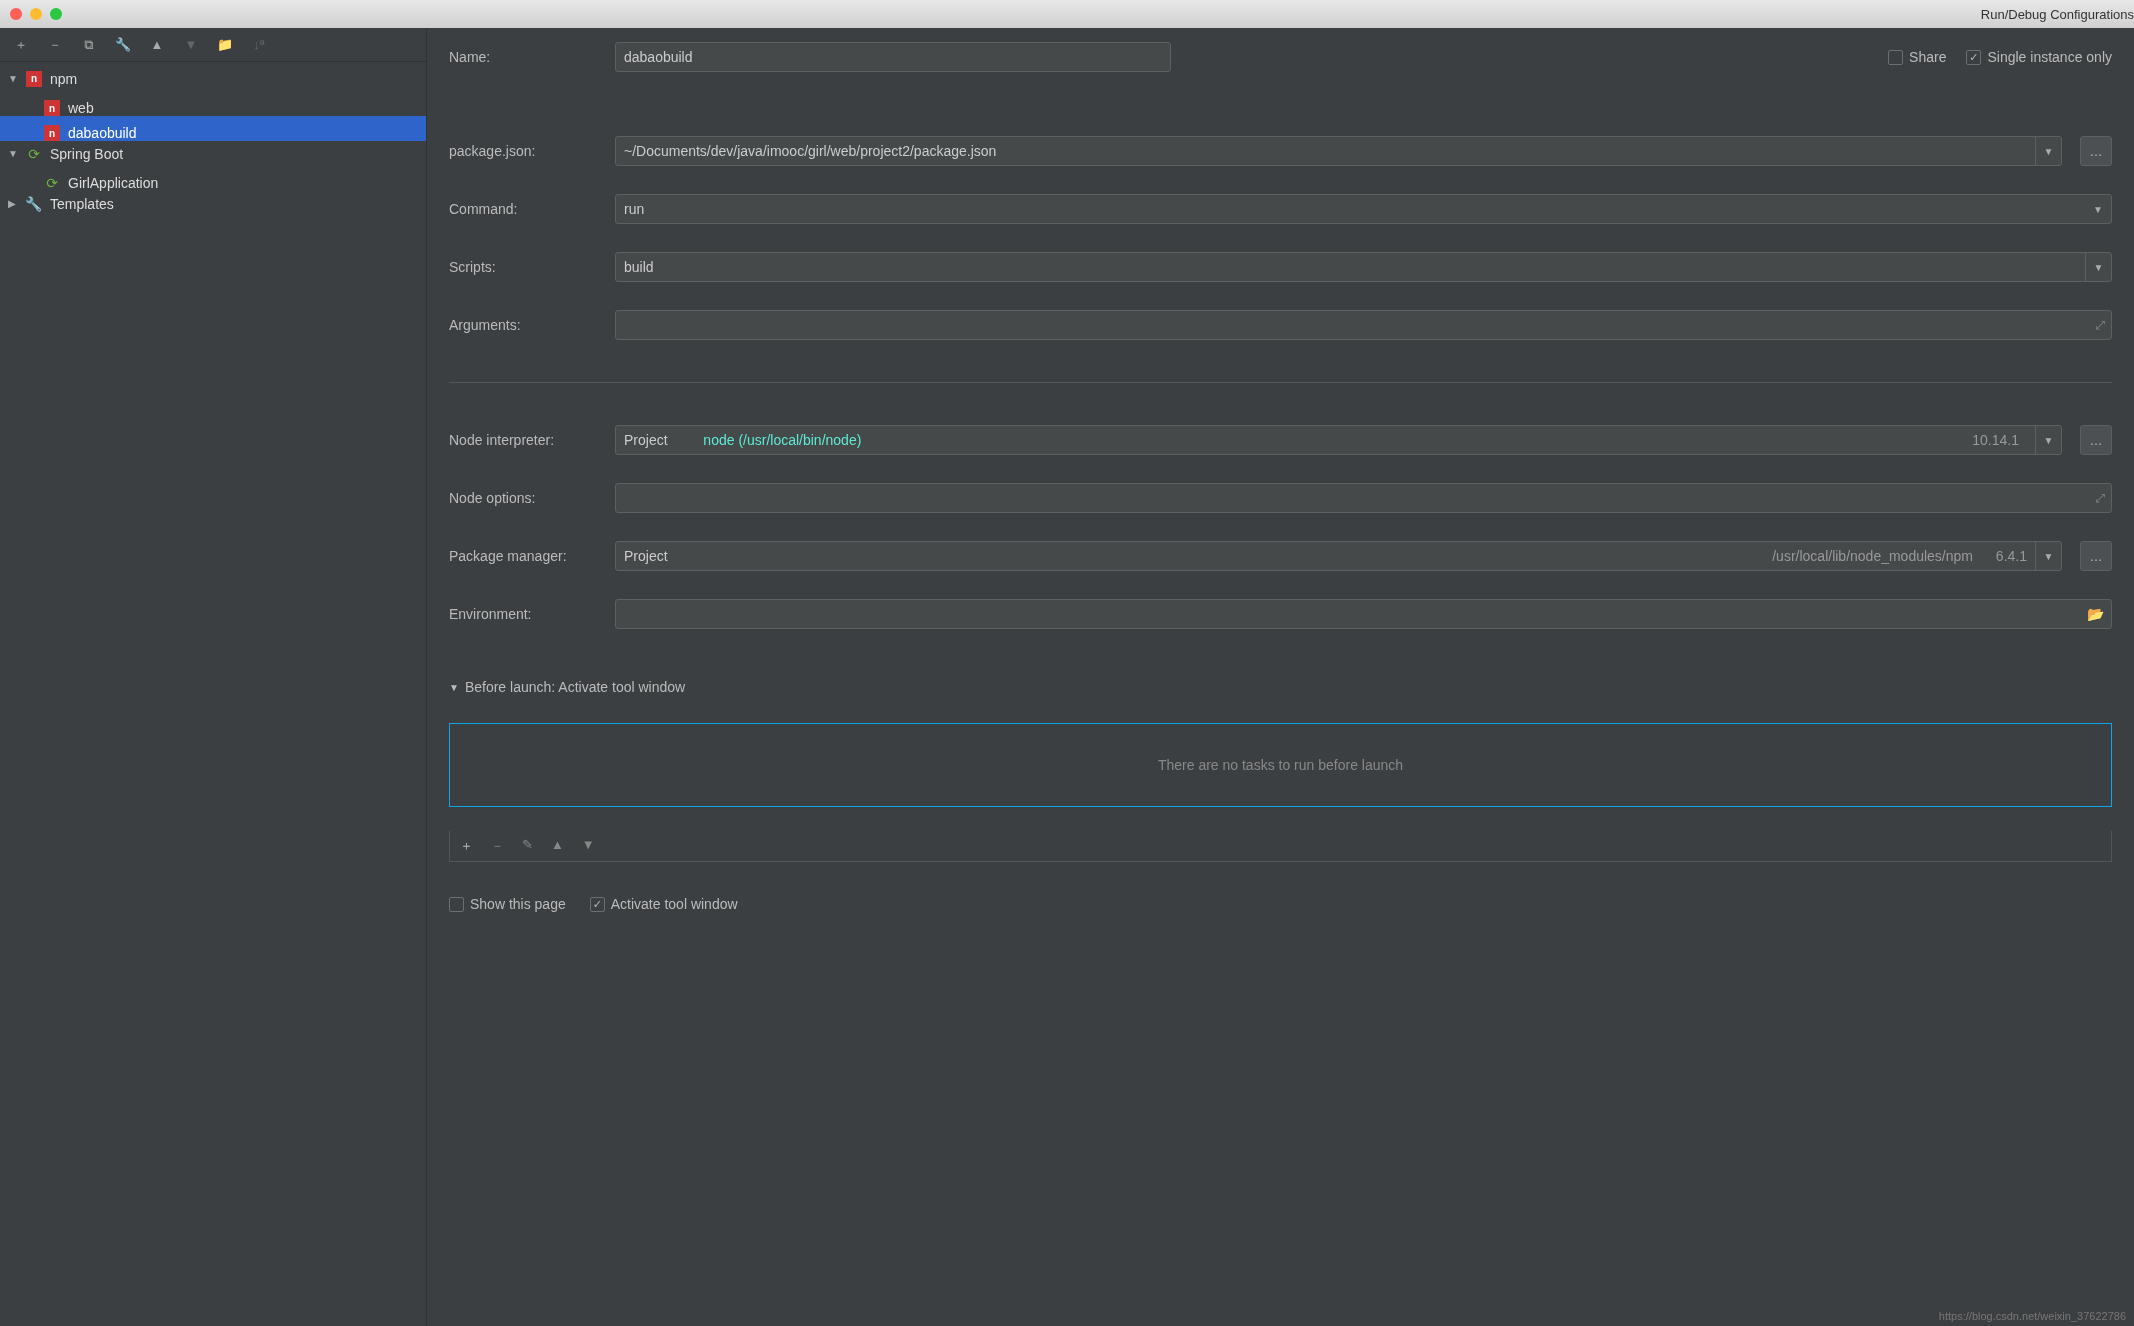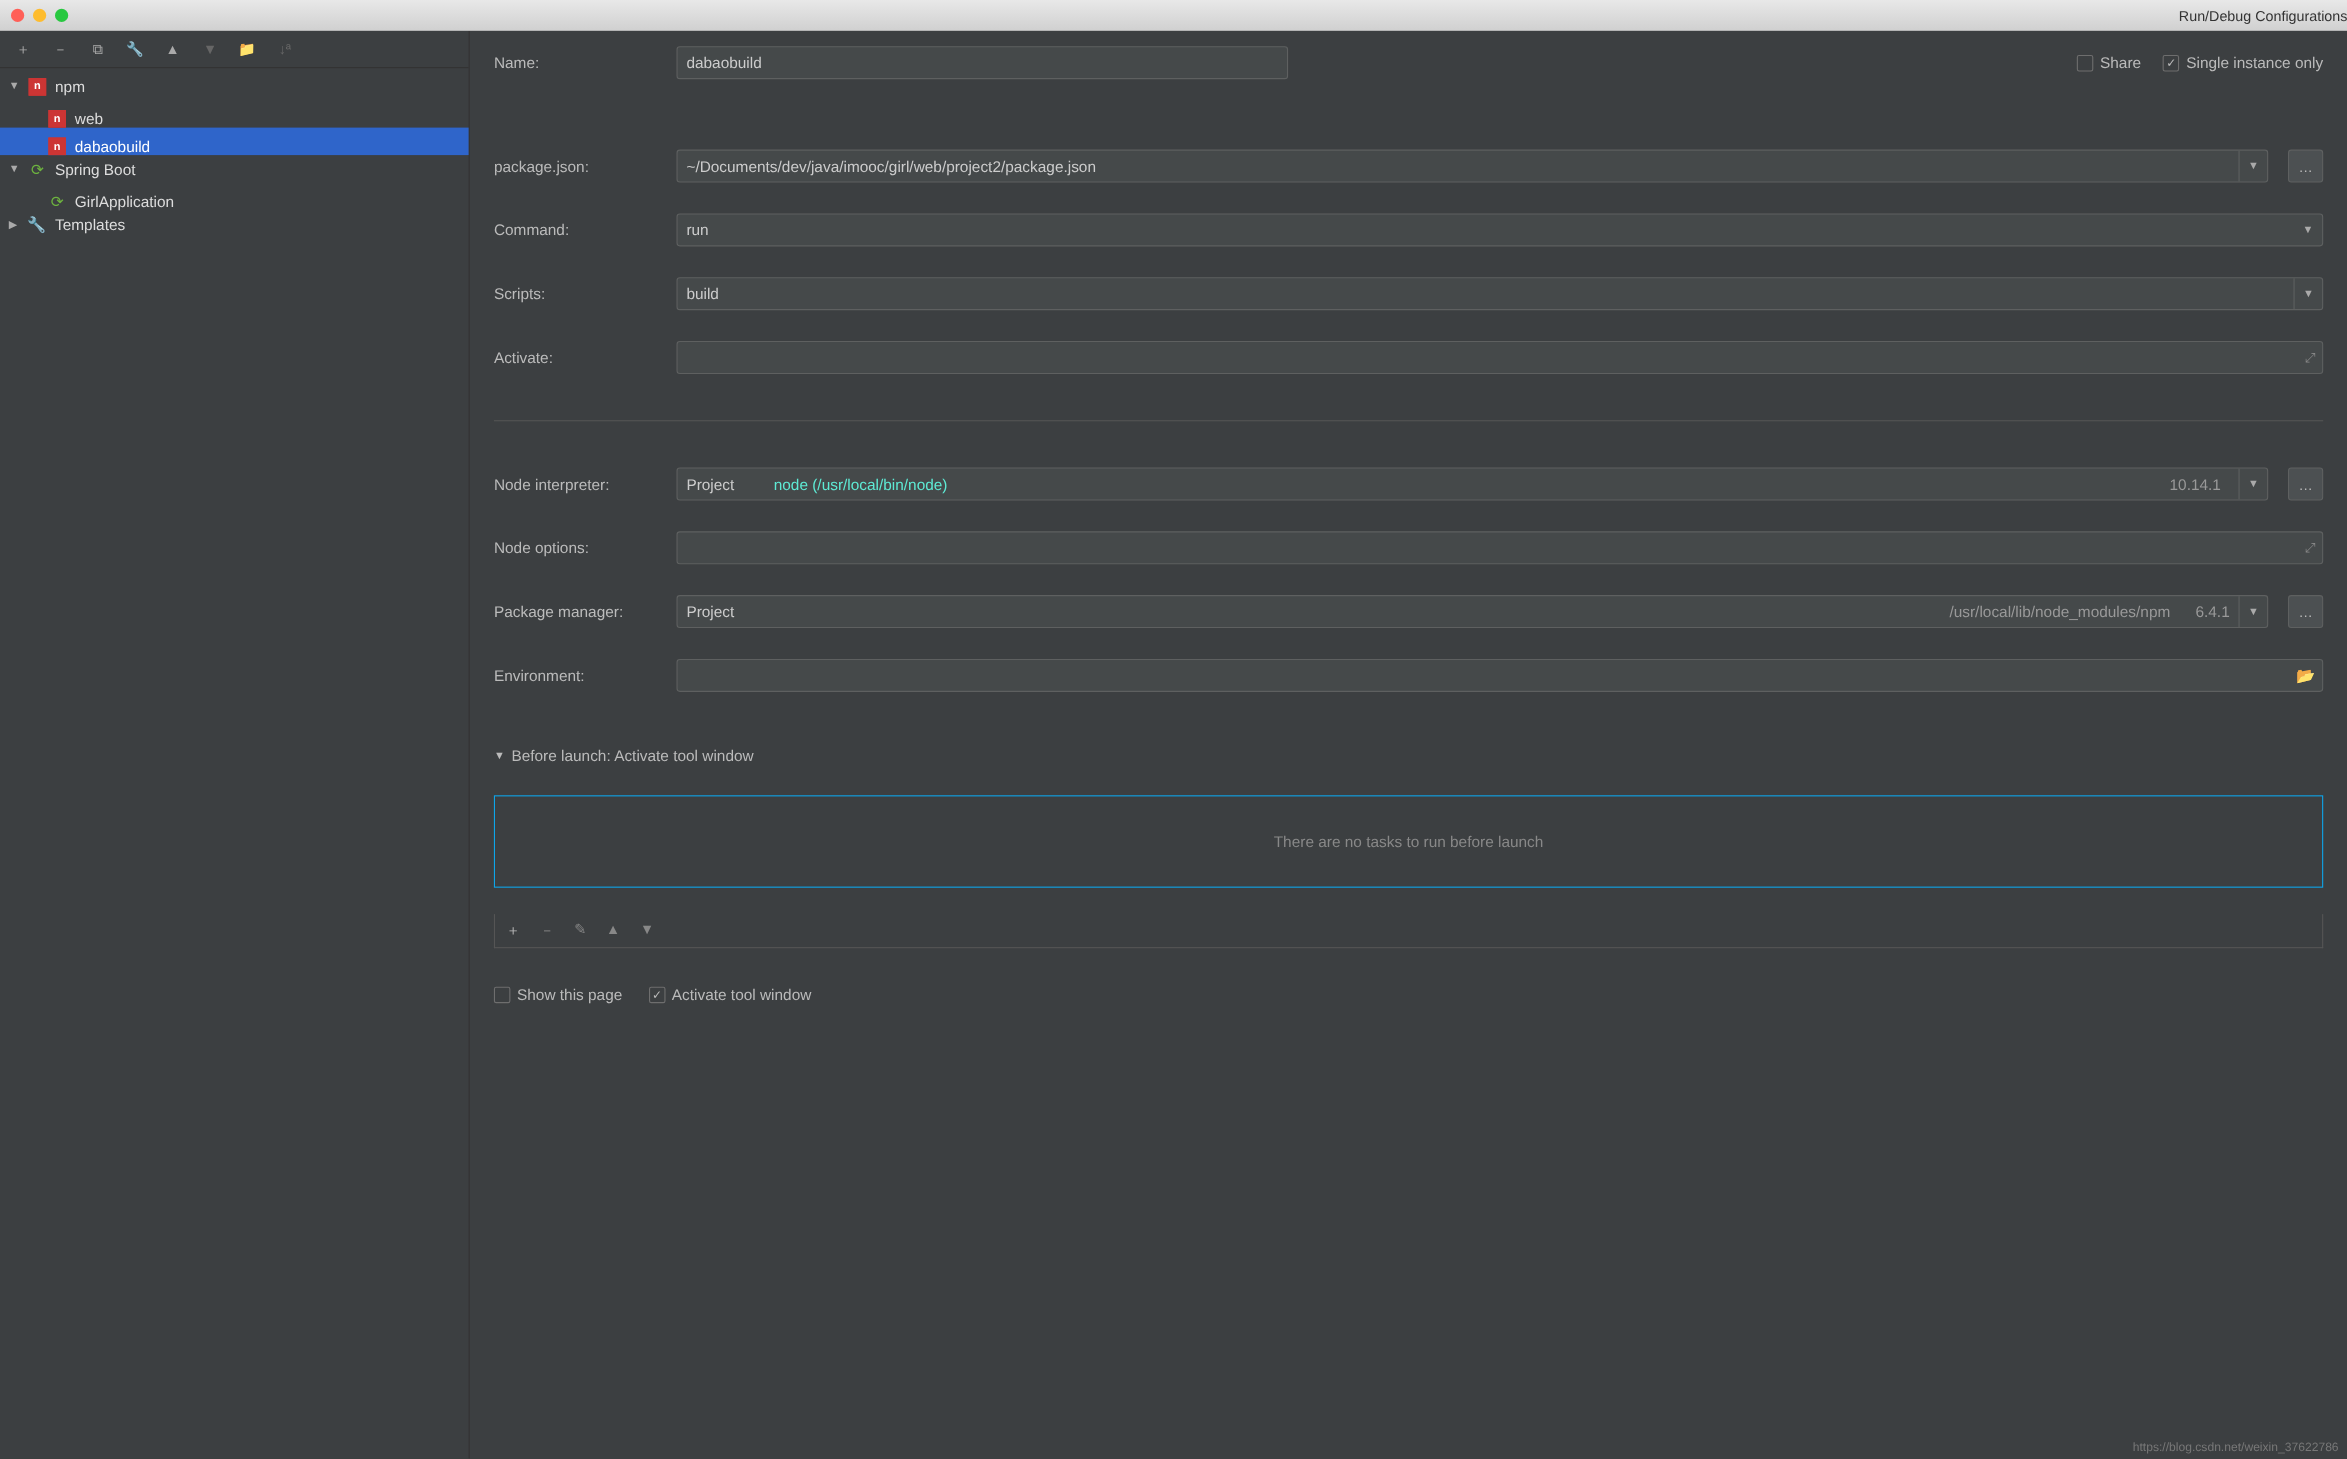--- a/index.html
+++ b/index.html
@@ -149,21 +149,21 @@
 
     <div class="row">
       <div class="label">Scripts:</div>
       <div class="field">
         <span>build</span>
         <span class="dd-arrow-box">▼</span>
       </div>
     </div>
 
     <div class="row">
-      <div class="label">Activate:</div>
+      <div class="label">Arguments:</div>
       <div class="field">
         <span></span>
         <span class="expand-ic">⤢</span>
       </div>
     </div>
 
     <div class="sep"></div>
 
     <div class="row">
       <div class="label">Node interpreter:</div>

